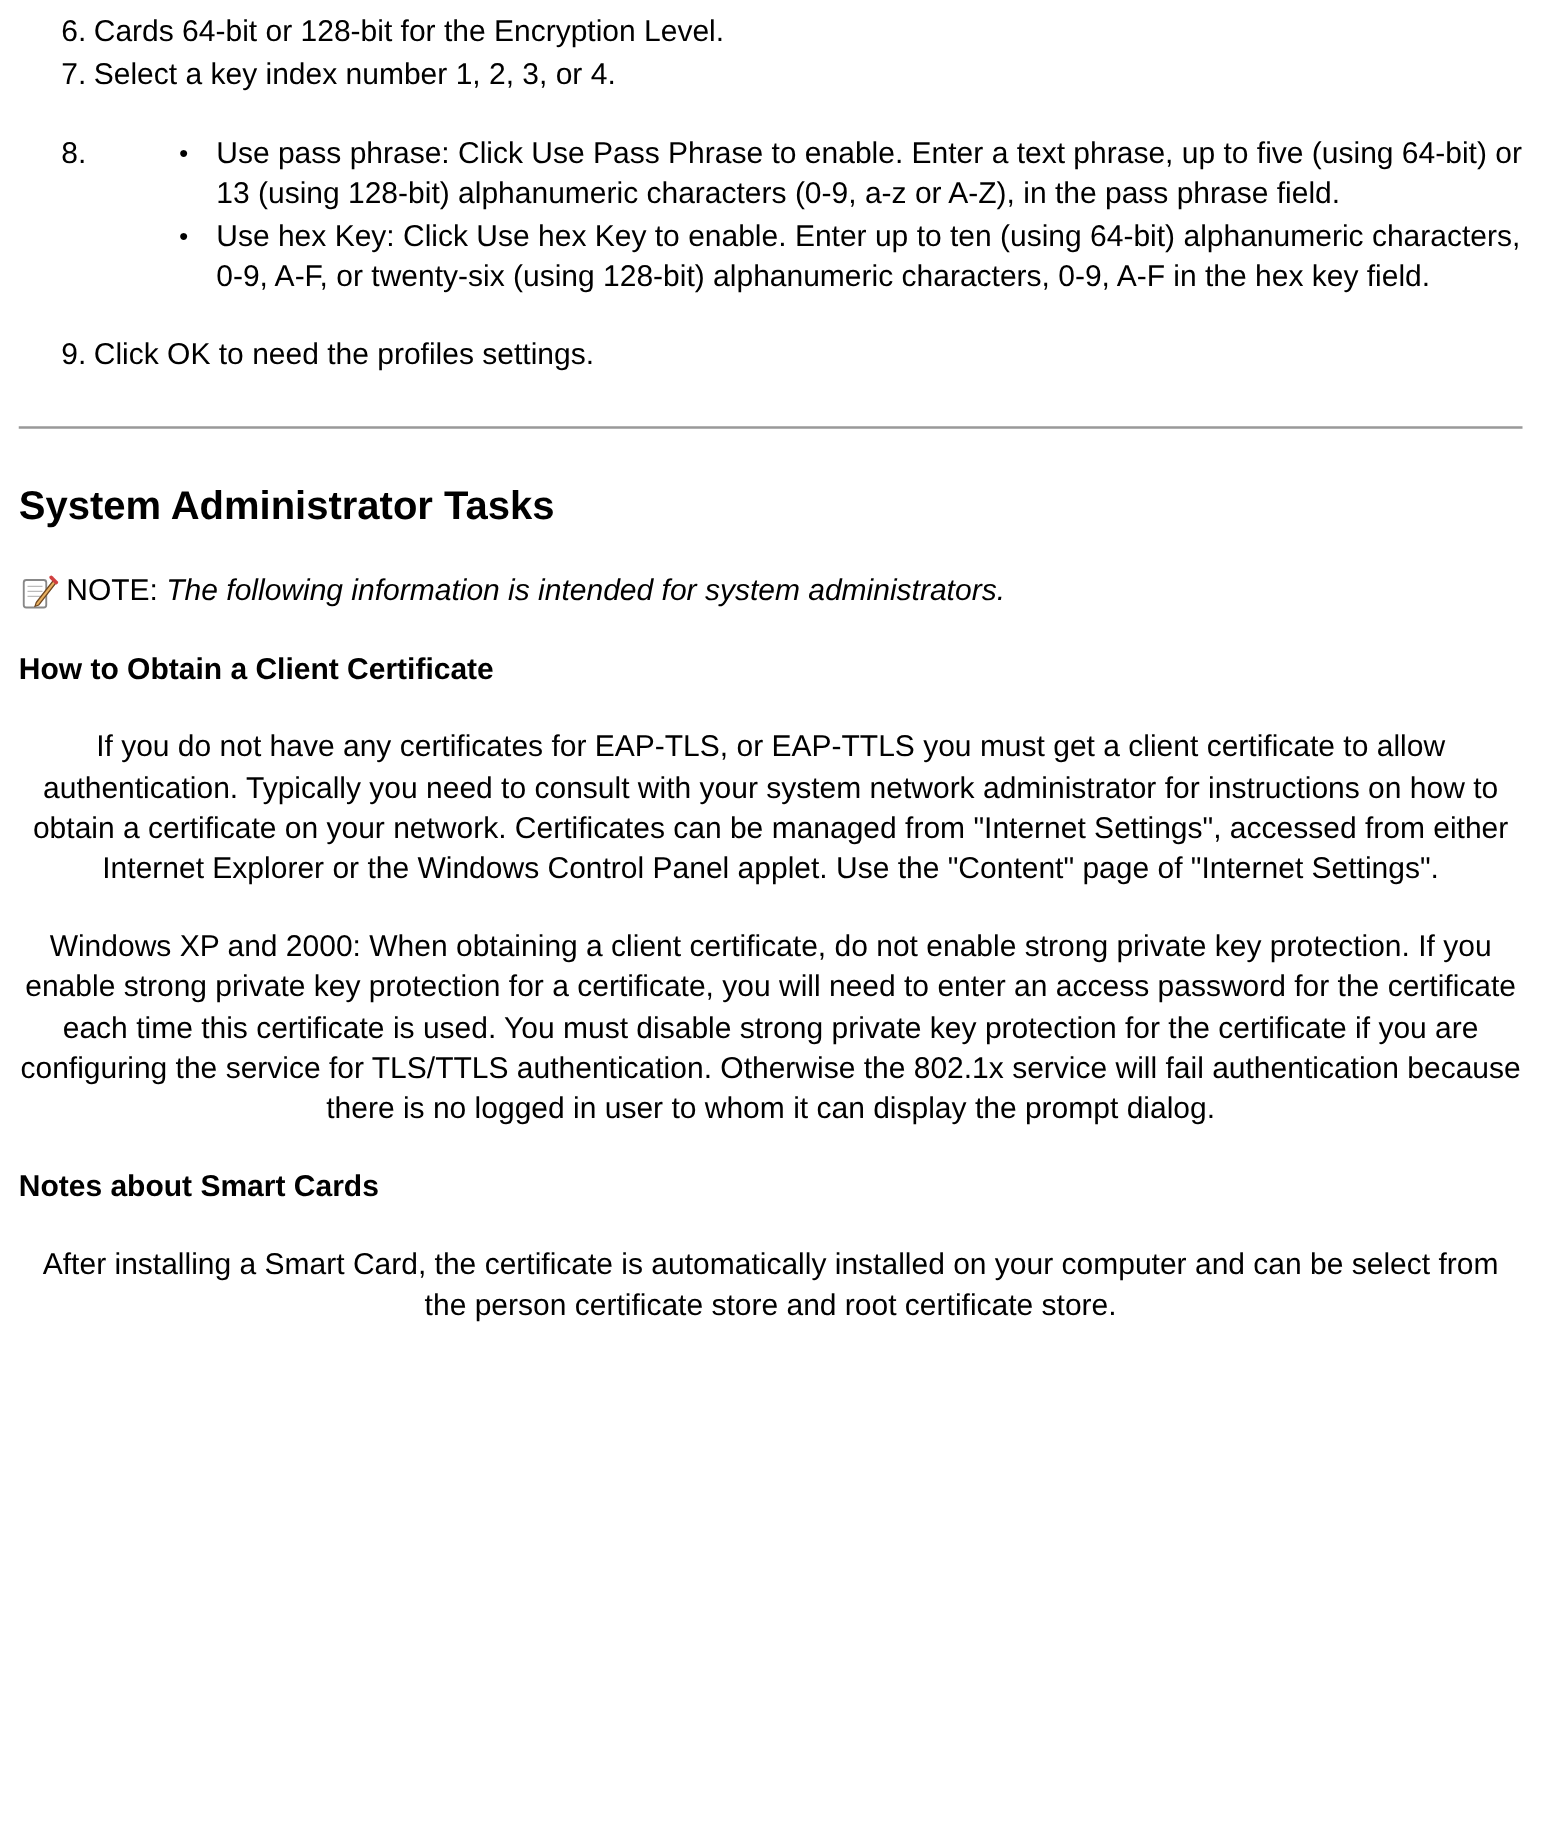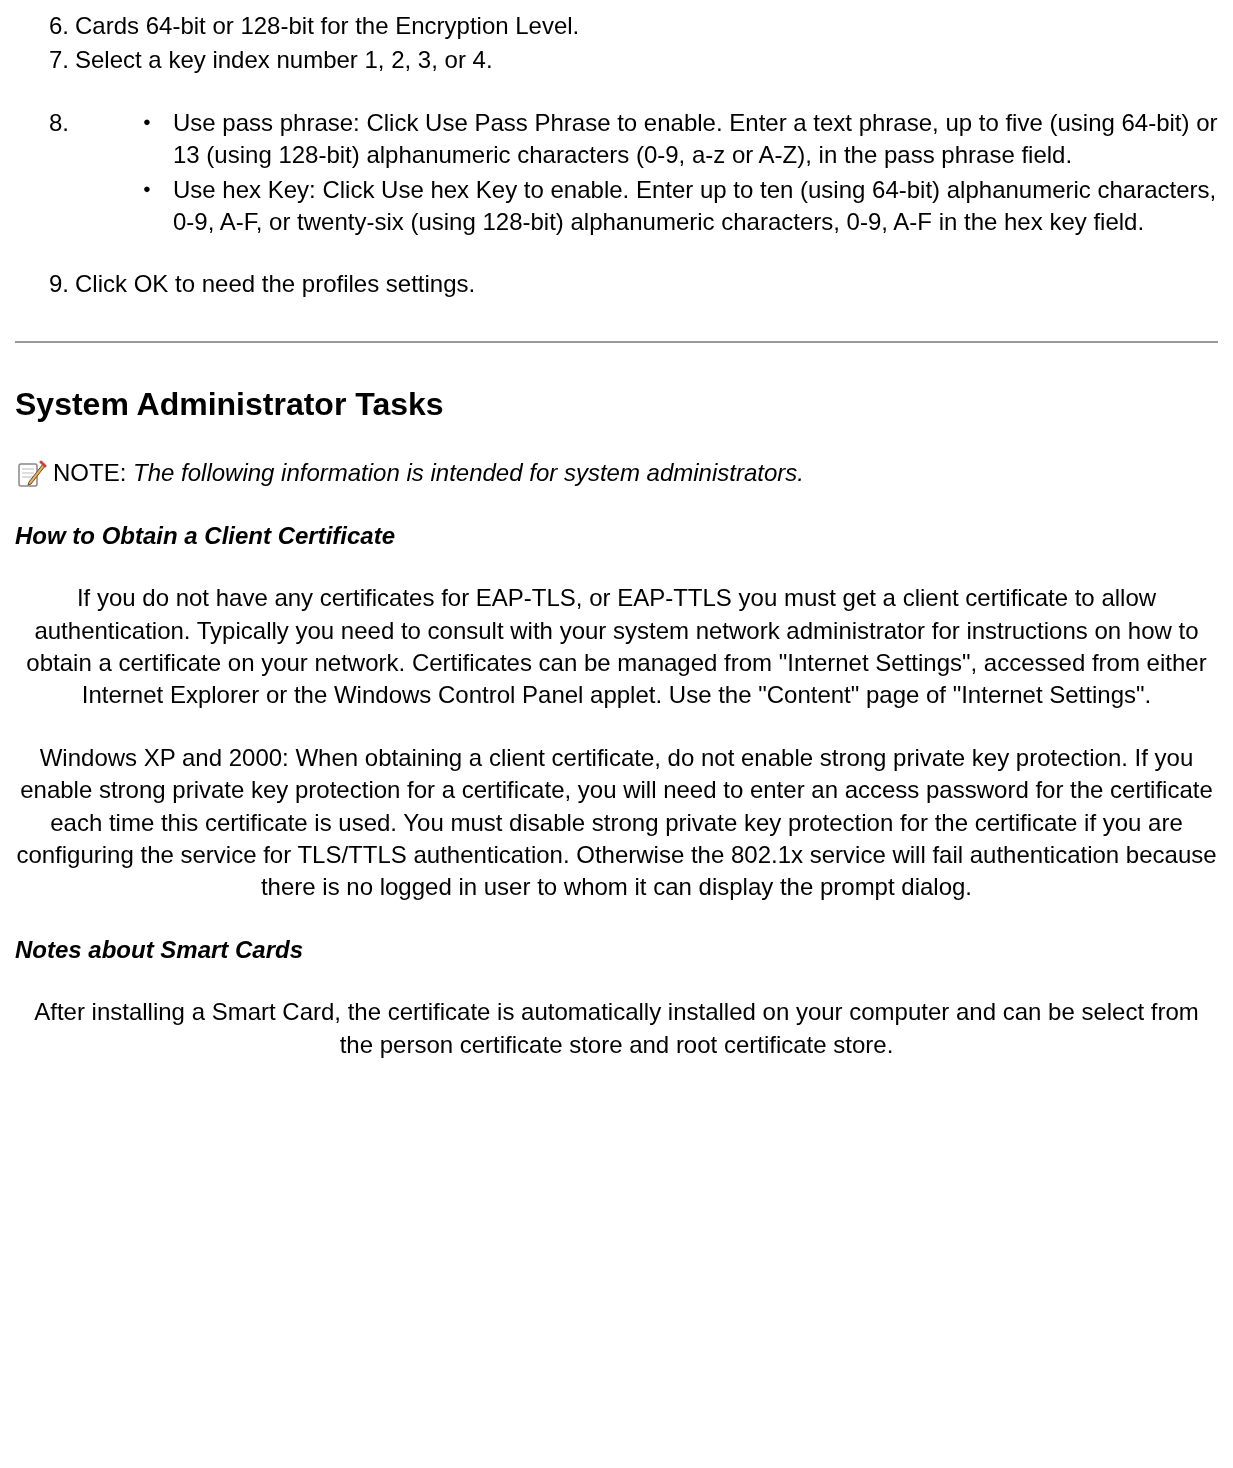--- a/index.html
+++ b/index.html
@@ -54,21 +54,20 @@
     }
     h2 {
       font-size: 32px;
       font-weight: bold;
       margin: 0 0 30px 0;
     }
     h3 {
       font-size: 24px;
       font-weight: bold;
       margin: 30px 0 30px 0;
-      font-style: italic;
     }
     p {
       margin: 0 0 30px 0;
       text-align: center;
     }
     .bold { font-weight: normal; }
     .italic { font-style: italic; }
     .note-block {
       display: flex;
       align-items: center;

